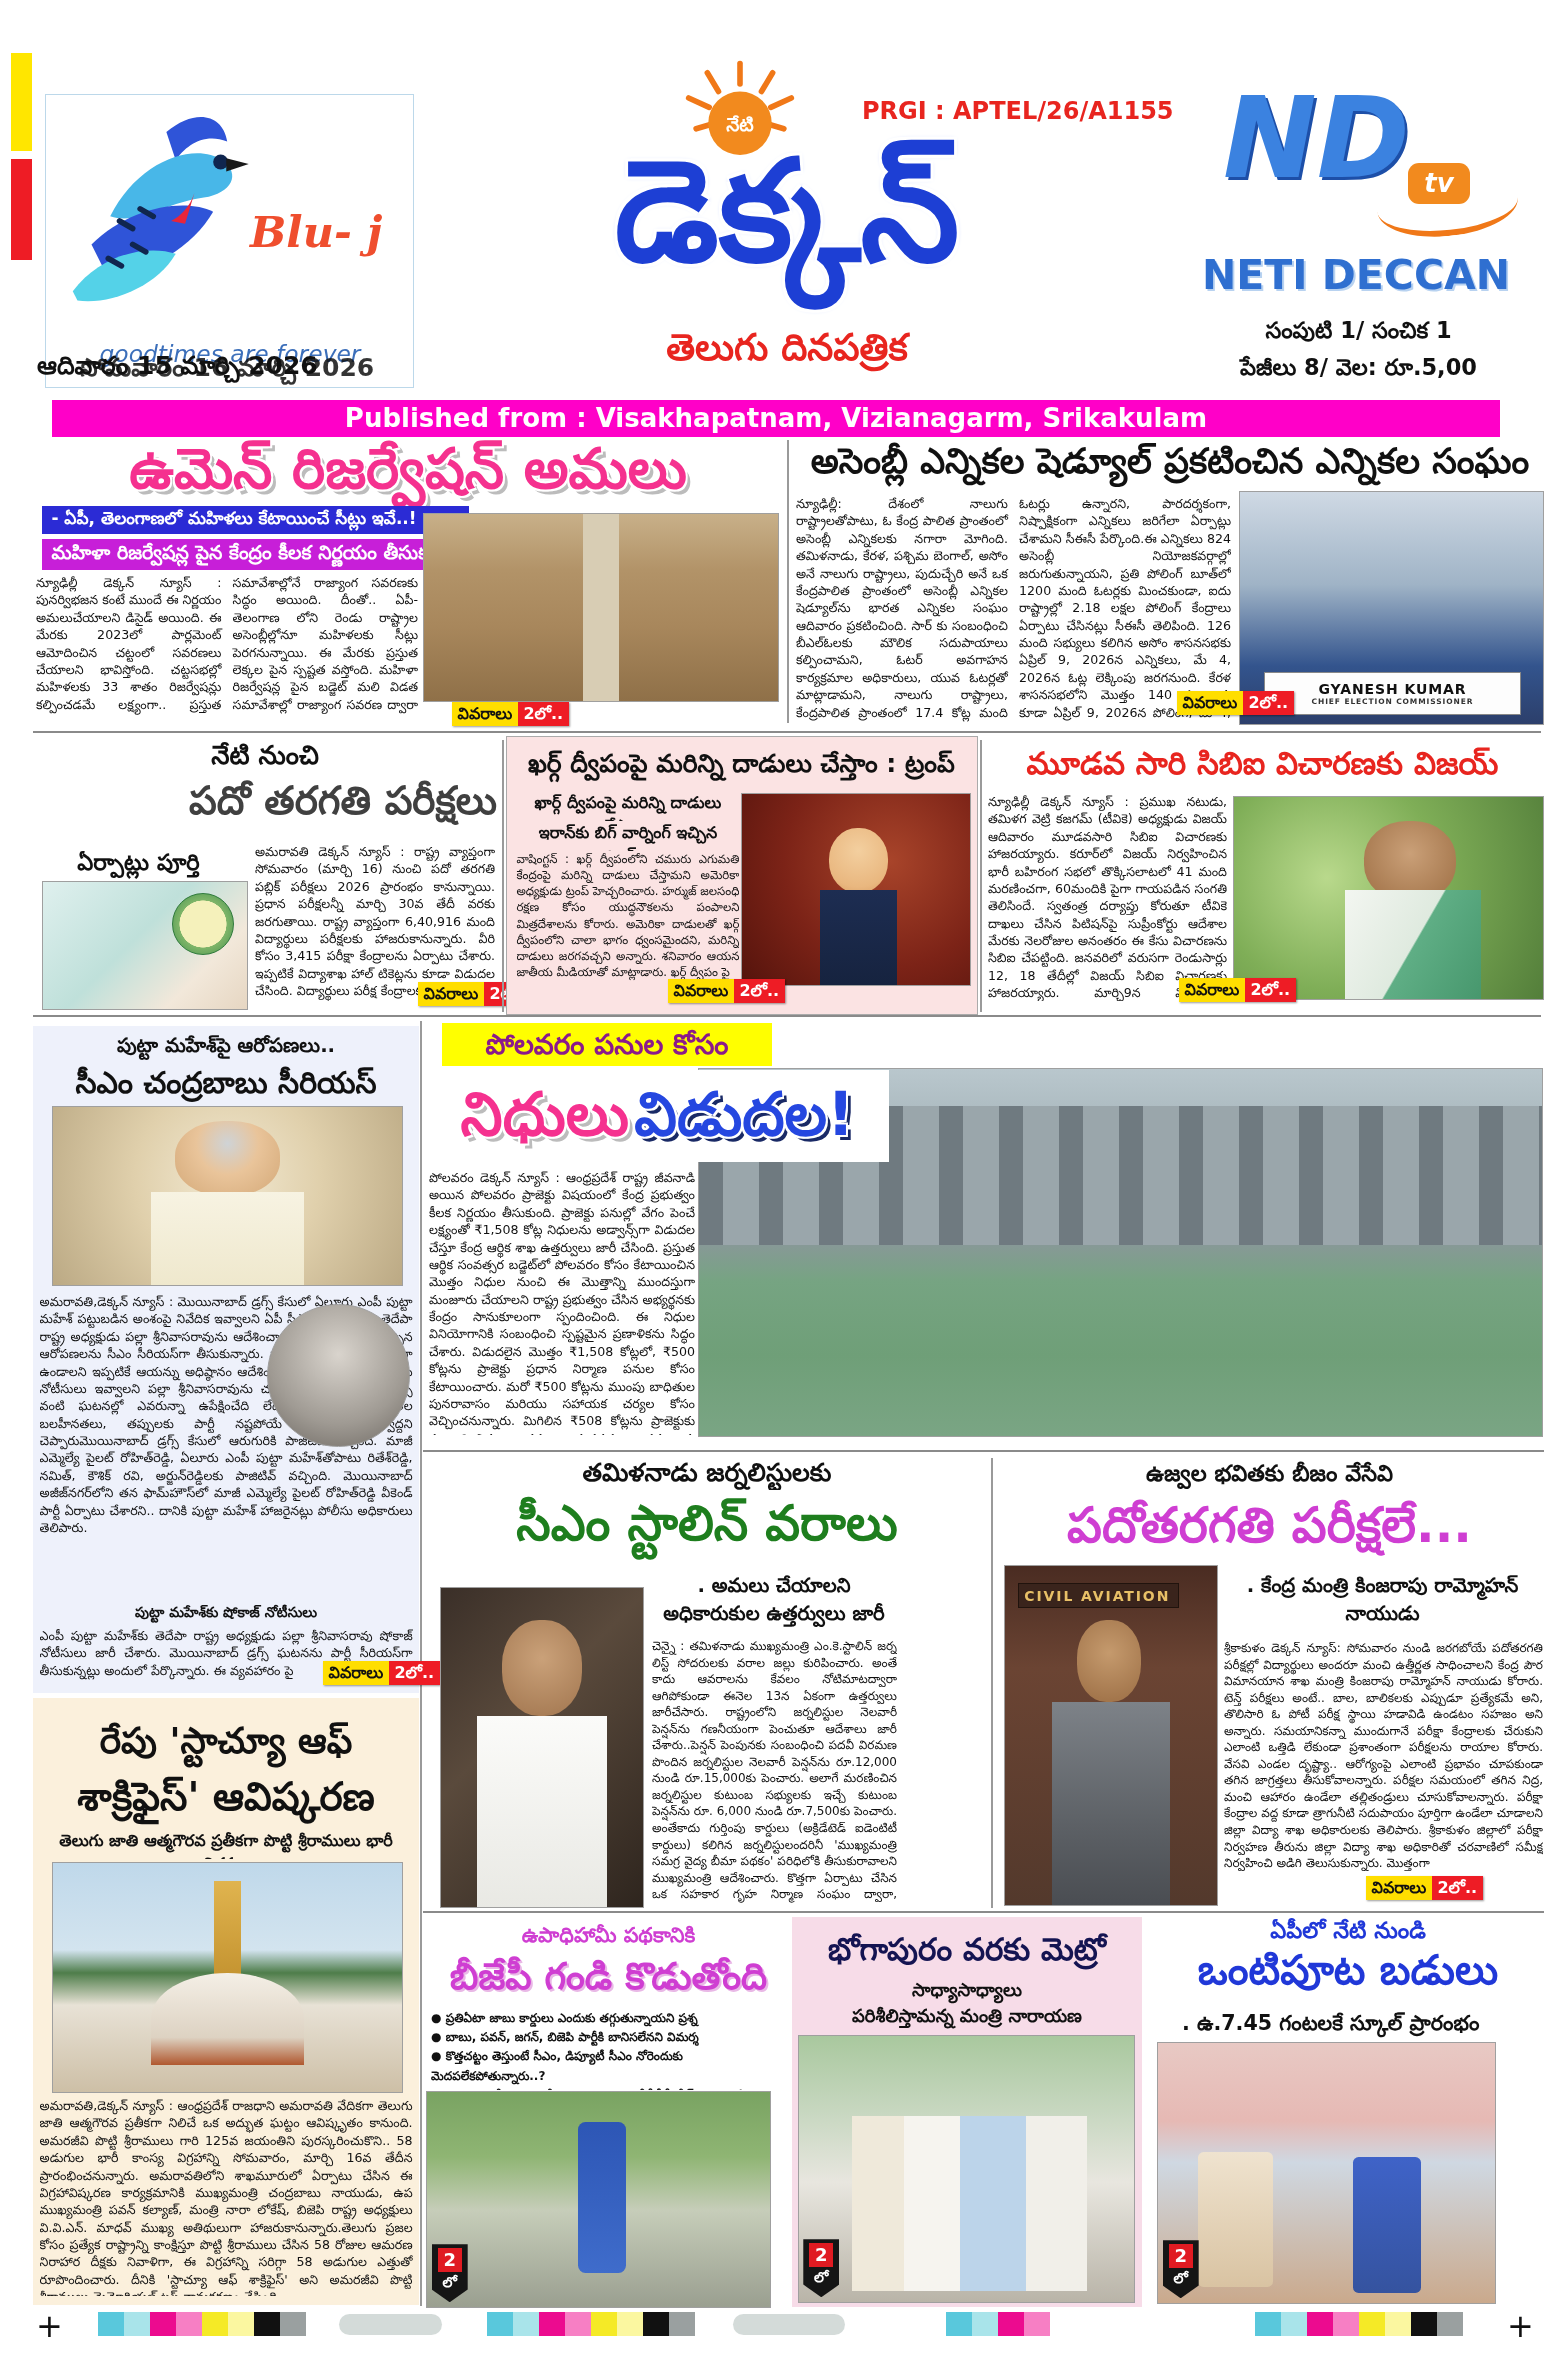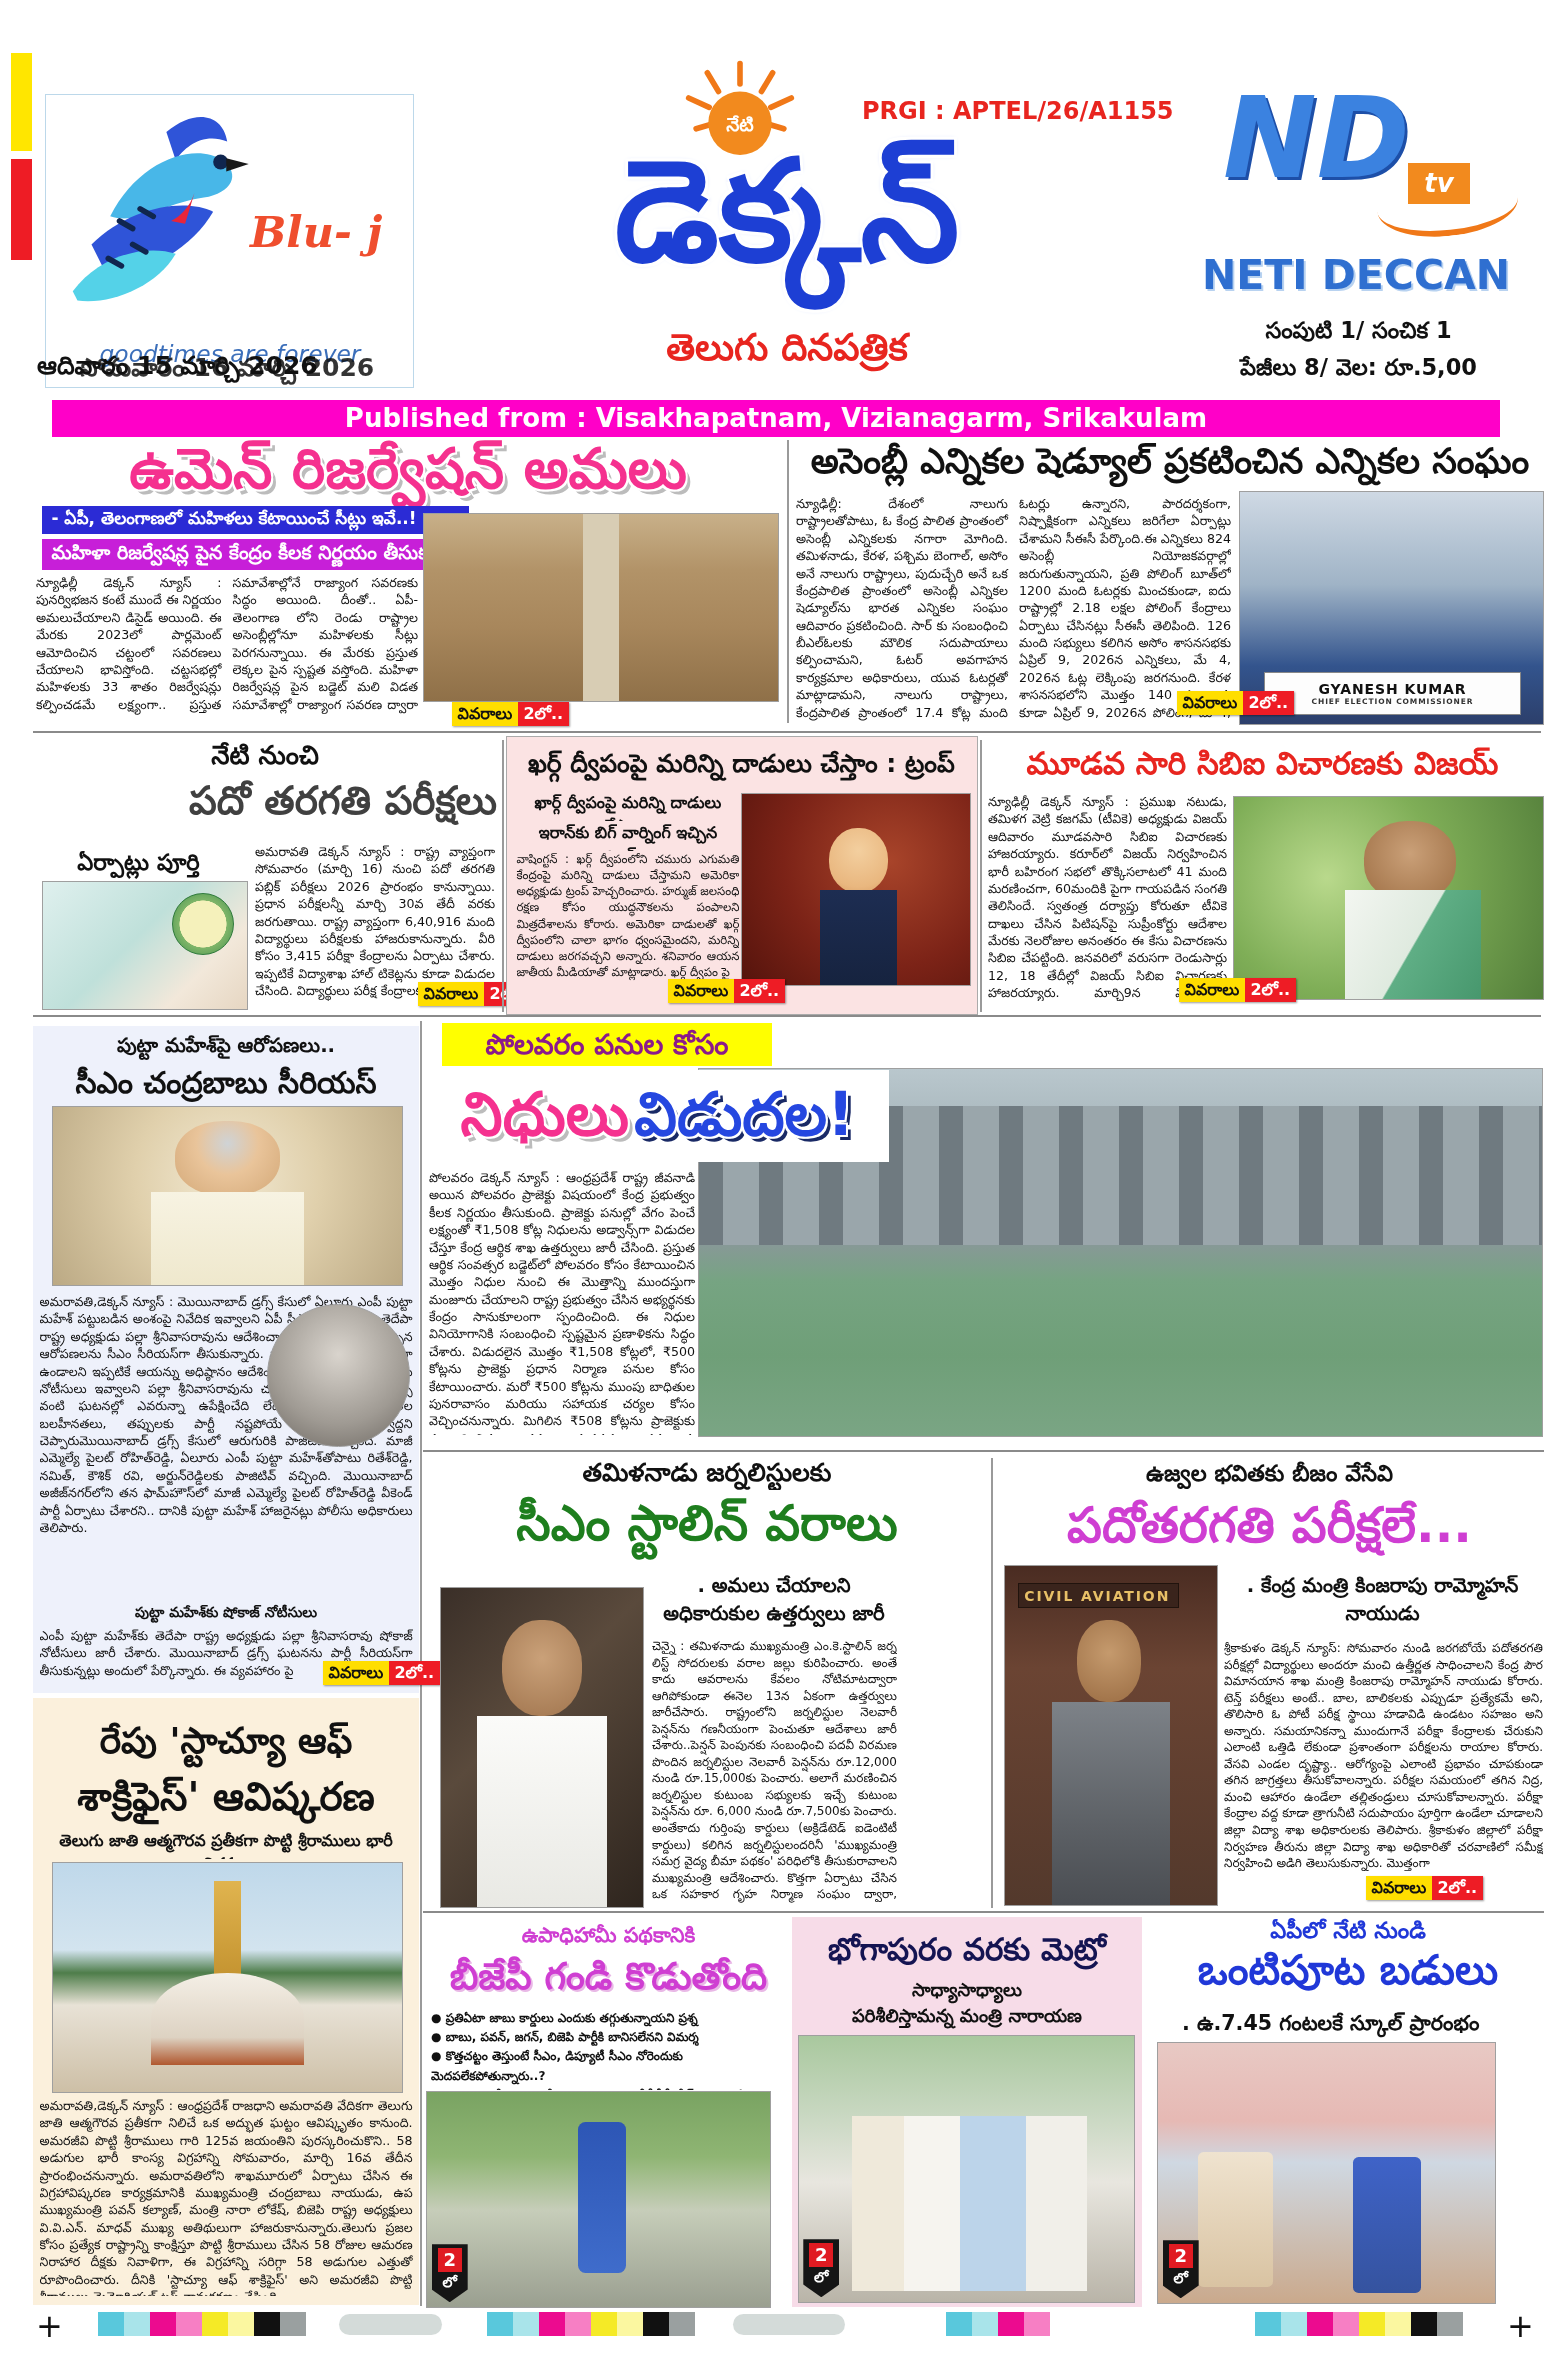--- a/index.html
+++ b/index.html
@@ -136,21 +136,21 @@
     </svg>
   </span>
   <div class="abs ctr clip masthead-title bold" style="left:431px;top:111px;width:712px;height:215px;font-size:141px;line-height:201px;">డెక్కన్</div>
   <div class="abs ctr bold" style="left:431px;top:326px;width:712px;height:49px;font-size:37px;color:#e8251f;">తెలుగు దినపత్రిక</div>
 
   <div class="abs bold" style="left:862px;top:97px;width:319px;font-size:24px;color:#e8251f;">PRGI : APTEL/26/A1155</div>
 
   <div class="abs" style="left:1176px;top:73px;width:361px;height:187px;">
     <span class="abs bold" style="left:47px;top:0;font-size:112px;font-style:italic;color:#3b82e0;text-shadow:2.8px 2.8px 0 #1d4fa8;">ND</span>
     <span class="abs" style="left:201px;top:101px;width:141px;height:56px;border-bottom:6.6px solid #f07818;border-radius:50%;transform:rotate(-6deg);"></span>
-    <span class="abs bold" style="left:232px;top:90px;width:62px;height:41px;background:#f28a1e;color:#fff;font-size:26px;font-style:italic;text-align:center;line-height:41px;border-radius:0;">tv</span>
+    <span class="abs bold" style="left:232px;top:90px;width:62px;height:41px;background:#f28a1e;color:#fff;font-size:26px;font-style:italic;text-align:center;line-height:41px;border-radius:11px;">tv</span>
   </div>
   <div class="abs ctr bold" style="left:1171px;top:251px;width:370px;font-size:41px;color:#2f6fd0;text-shadow:1.9px 1.9px 0 #b8d2f0;">NETI DECCAN</div>
   <div class="abs ctr bold" style="left:1204px;top:317px;width:309px;font-size:22.5px;color:#111;">సంపుటి 1/ సంచిక 1</div>
   <div class="abs ctr bold" style="left:1204px;top:354px;width:309px;font-size:22.5px;color:#111;">పేజీలు 8/ వెల: రూ.5,00</div>
 
   <div class="abs ctr" style="left:52px;top:400px;width:1448px;height:37px;background:#ff00c8;">
     <span class="white bold" style="font-size:26px;line-height:37px;color:#fff;font-weight:bold;">Published from : Visakhapatnam, Vizianagarm, Srikakulam</span>
   </div>
 
   <div class="abs ctr clip hl-pink bold" style="left:33px;top:433px;width:750px;height:75px;font-size:56px;line-height:71px;">ఉమెన్ రిజర్వేషన్ అమలు</div>

